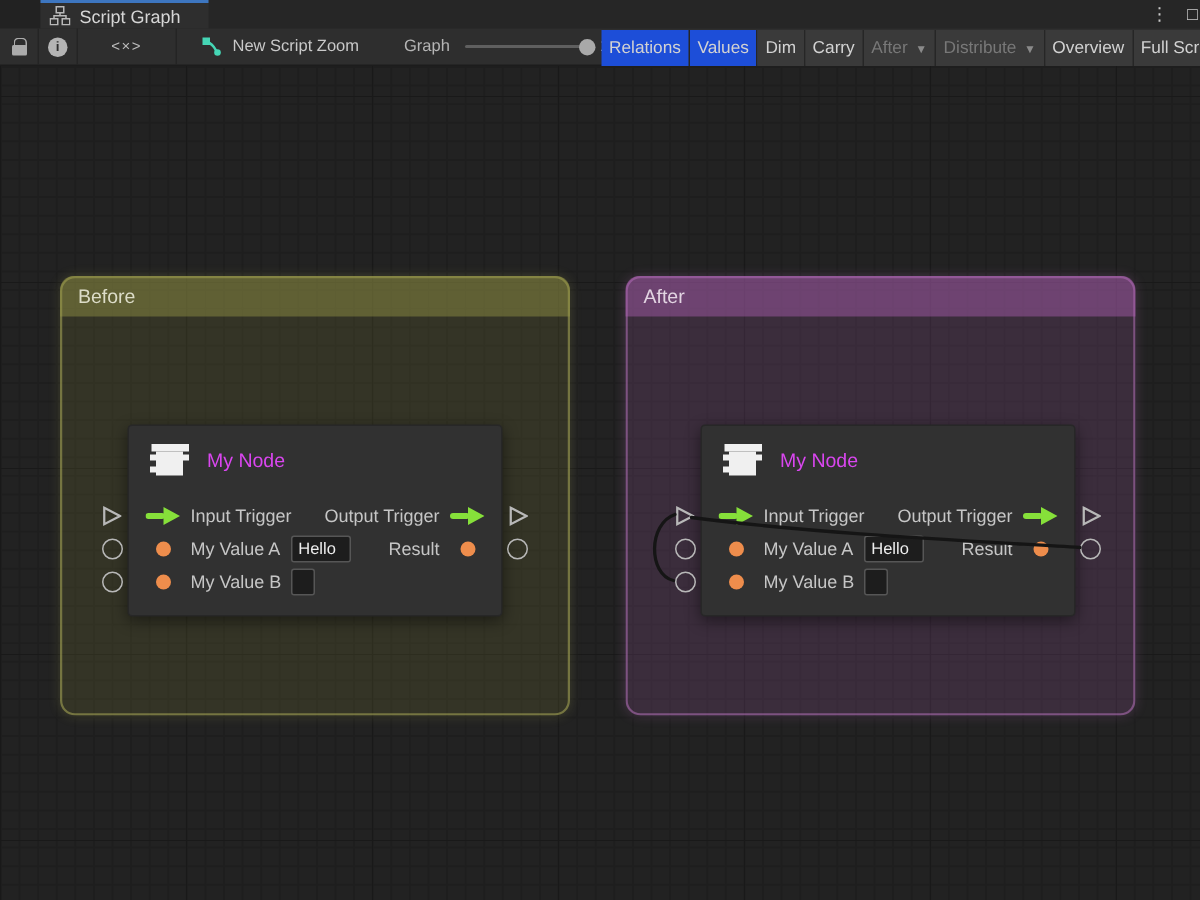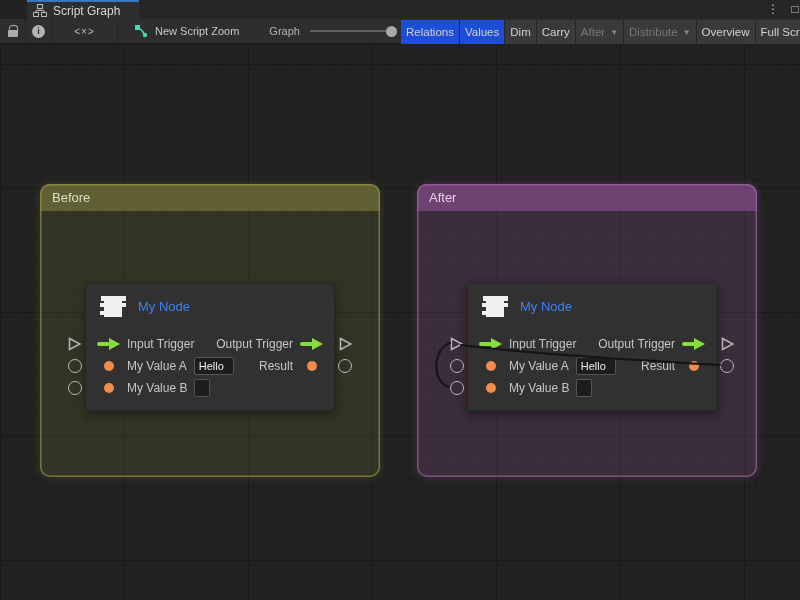--- a/index.html
+++ b/index.html
@@ -63,21 +63,21 @@
   
   .node { position:absolute; width:250px; height:128px; background:#313131; border:1px solid #272727;
           border-radius:3px; box-shadow:0 3px 10px rgba(0,0,0,0.45); }
   .n-header { position:absolute; left:13px; top:10px; display:flex; align-items:center; gap:11px; }
   .unit-icon { position:relative; width:28px; height:25px; }
   .unit-icon .ui-bar  { position:absolute; left:2px; top:2px; width:25px; height:5px; background:#f0f0f0; }
   .unit-icon .ui-body { position:absolute; left:5px; top:7px; width:18px; height:16px; background:#f0f0f0; }
   .unit-icon .ui-nub-l1 { position:absolute; left:1px; top:9px;  width:4px; height:4px; background:#f0f0f0; }
   .unit-icon .ui-nub-l2 { position:absolute; left:1px; top:17px; width:4px; height:4px; background:#f0f0f0; }
   .unit-icon .ui-nub-r  { position:absolute; left:23px; top:9px; width:4px; height:4px; background:#f0f0f0; }
-  .n-title { font-size:13px; color:#3b82f6; }
+  .n-title { font-size:13px; color:#d946ef; }
   .n-row { position:absolute; left:11px; right:11px; height:22px; display:flex; align-items:center;
            gap:7px; font-size:12px; color:#c6c6c6; }
   .p-icon { width:23px; display:flex; align-items:center; justify-content:center; flex:none; }
   .dot { width:10px; height:10px; border-radius:50%; background:#ee8d4c; }
   .rgt { margin-left:auto; }
   .v-field { height:18px; background:#1d1d1d; border:1px solid #565656; border-radius:2px;
              color:#ededed; font-size:11px; padding:0 4px; width:40px; font-family:"Liberation Sans",sans-serif; }
   .v-field.small { width:16px; }
   .ext { position:absolute; }
   .ext-cir { width:14px; height:14px; border:1.5px solid #b8b8b8; border-radius:50%; background:transparent; }

